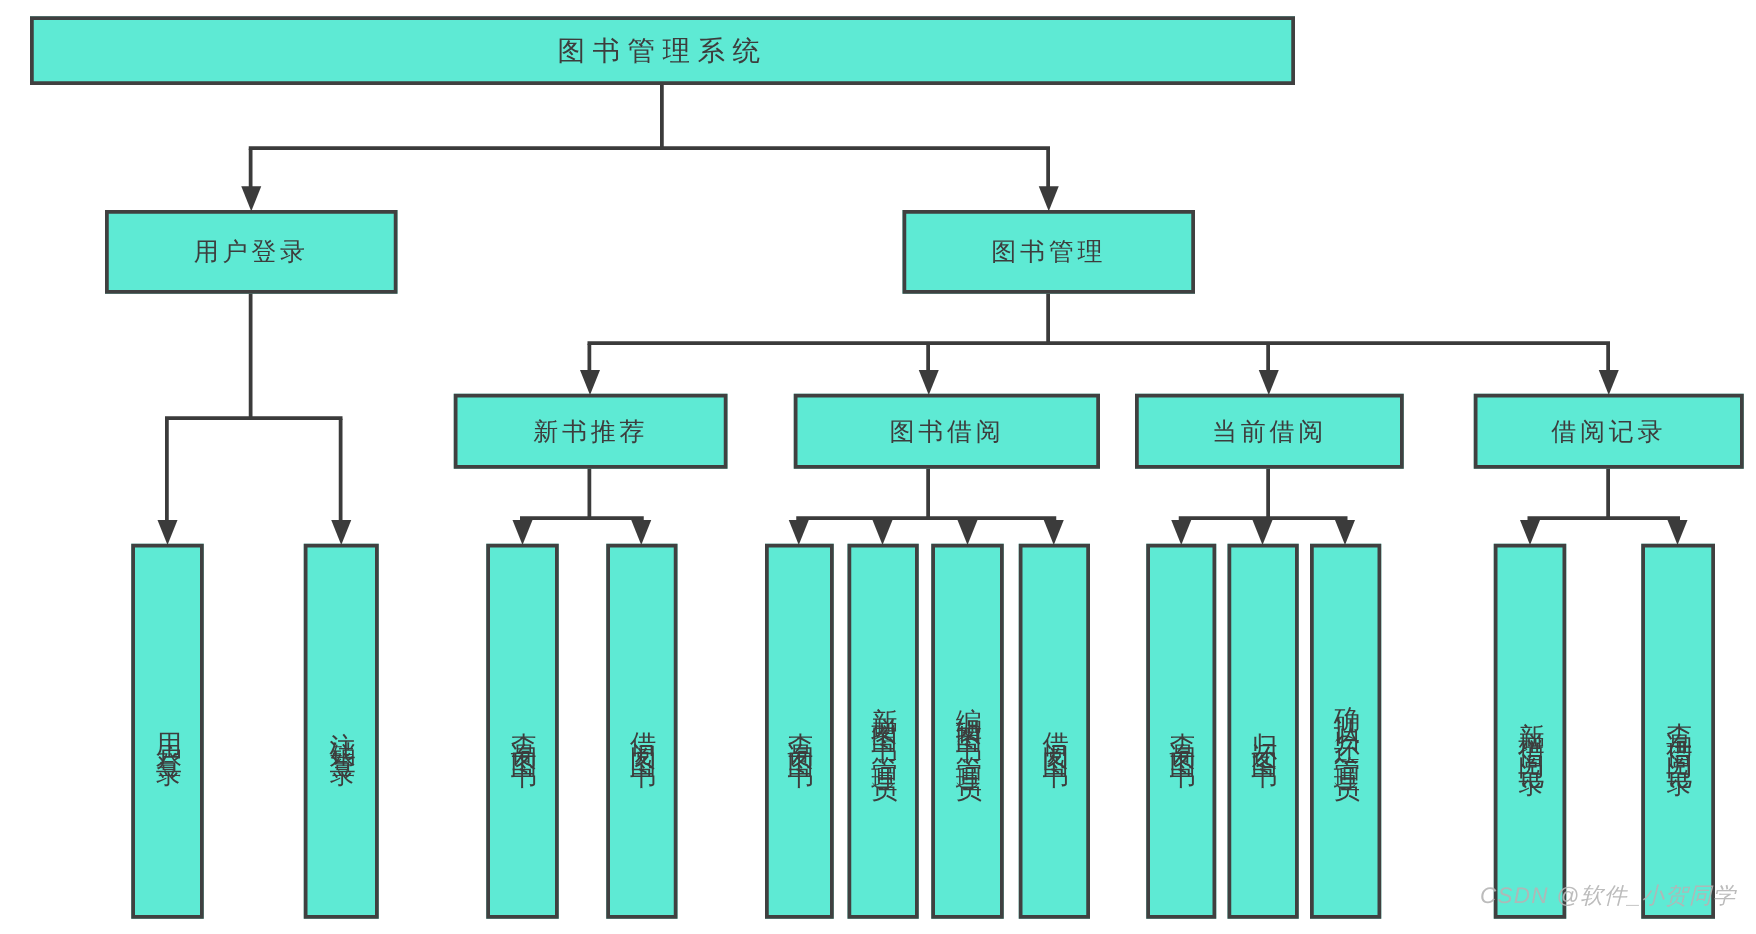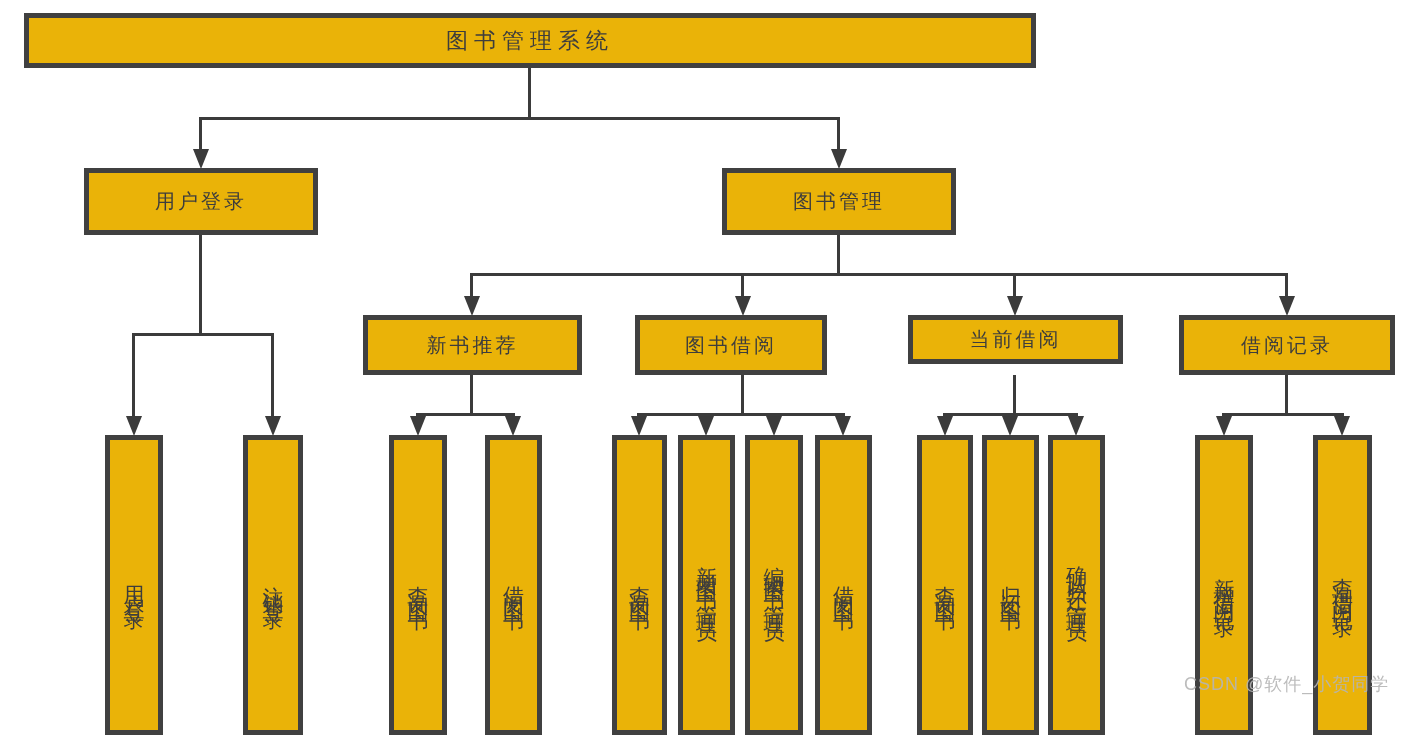--- a/index.html
+++ b/index.html
@@ -2,38 +2,38 @@
 <html><head>
 <meta charset="utf-8">
 <style>
   html,body { margin:0; padding:0; background:#ffffff; }
   .canvas {
     position:relative; width:1405px; height:747px; background:#ffffff;
     font-family:"Liberation Sans", sans-serif; overflow:hidden;
   }
   .box {
     position:absolute; box-sizing:border-box;
-    border:5px solid #404040; background:#eab308;
+    border:3px solid #404040; background:#5eead4;
     display:flex; align-items:center; justify-content:center;
     color:#3d3d3d; font-size:20px; letter-spacing:3px; white-space:nowrap;
   }
   .rootbox { font-size:22px; letter-spacing:6px; }
   .vbox {
     writing-mode:vertical-rl; text-orientation:mixed;
     font-size:21px; letter-spacing:8px; white-space:normal;
   }
   .vline, .hline { position:absolute; background:#3b3b3b; }
   .arrow {
     position:absolute; width:0; height:0;
     border-left:8px solid transparent; border-right:8px solid transparent;
     border-top:20px solid #3b3b3b;
   }
   .watermark {
-    position:absolute; left:1184px; top:672px; z-index:10;
-    color:#b5b5b5; font-size:18px; letter-spacing:1px; opacity:0.9;
+    position:absolute; left:1184px; top:704px; z-index:10;
+    color:#b5b5b5; font-size:18px; letter-spacing:1px; opacity:0.9;font-style:italic;
   }
 </style>
 </head>
 <body>
 
 <div class="canvas">
 
   <div class="box rootbox" style="left:24px; top:13px; width:1012px; height:55px;">
     <span>图书管理系统</span>
   </div>
@@ -43,25 +43,25 @@
   </div>
 
   <div class="box" style="left:363px; top:315px; width:219px; height:60px;">
     <span>新书推荐</span>
   </div>
 
   <div class="box" style="left:722px; top:168px; width:234px; height:67px;">
     <span>图书管理</span>
   </div>
 
-  <div class="box" style="left:635px; top:315px; width:192px; height:60px;">
+  <div class="box" style="left:635px; top:315px; width:245px; height:60px;">
     <span>图书借阅</span>
   </div>
 
-  <div class="box" style="left:908px; top:315px; width:215px; height:49px;font-family:Liberation Serif, serif;">
+  <div class="box" style="left:908px; top:315px; width:215px; height:60px;font-family:Liberation Serif, serif;">
     <span>当前借阅</span>
   </div>
 
   <div class="box" style="left:1179px; top:315px; width:216px; height:60px;">
     <span>借阅记录</span>
   </div>
 
   <div class="box vbox" style="left:105px; top:435px; width:58px; height:300px;">
     <span>用户登录</span>
   </div>

